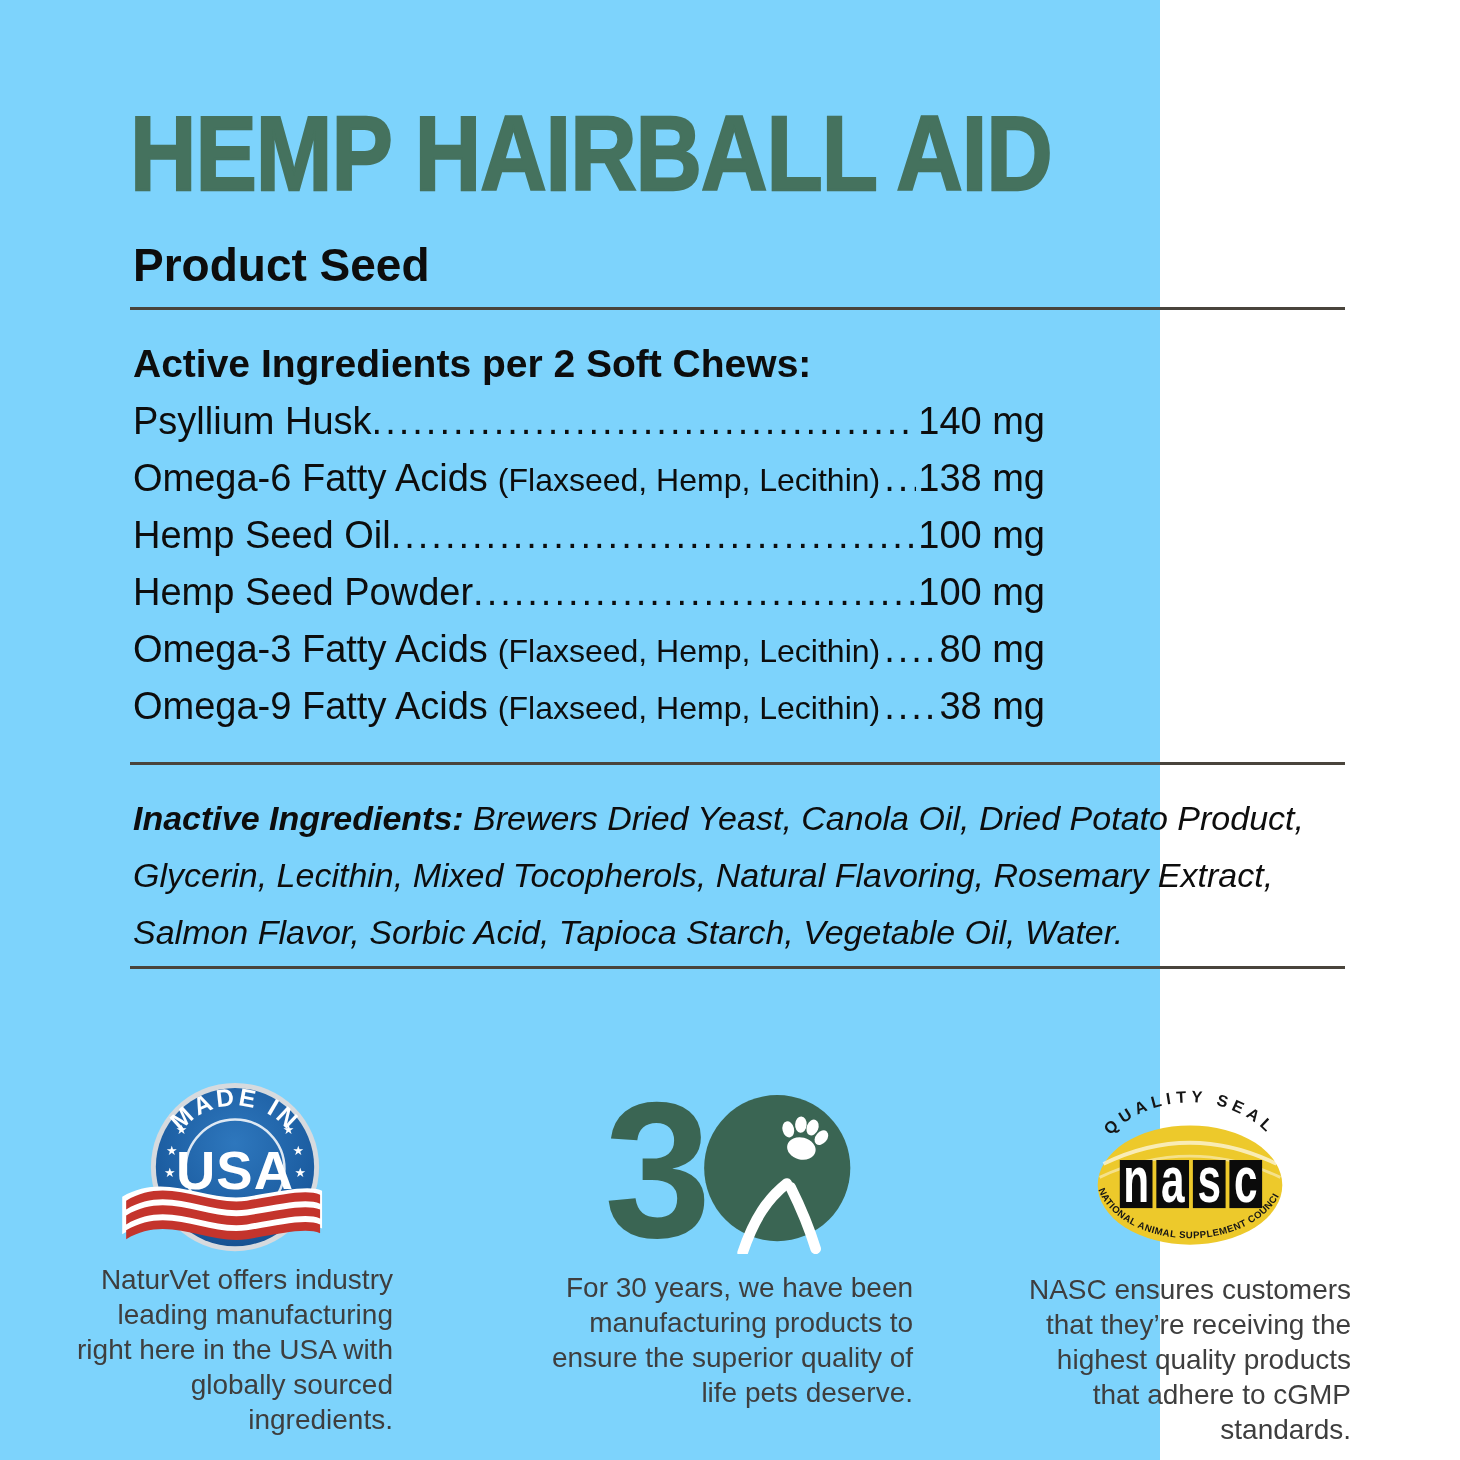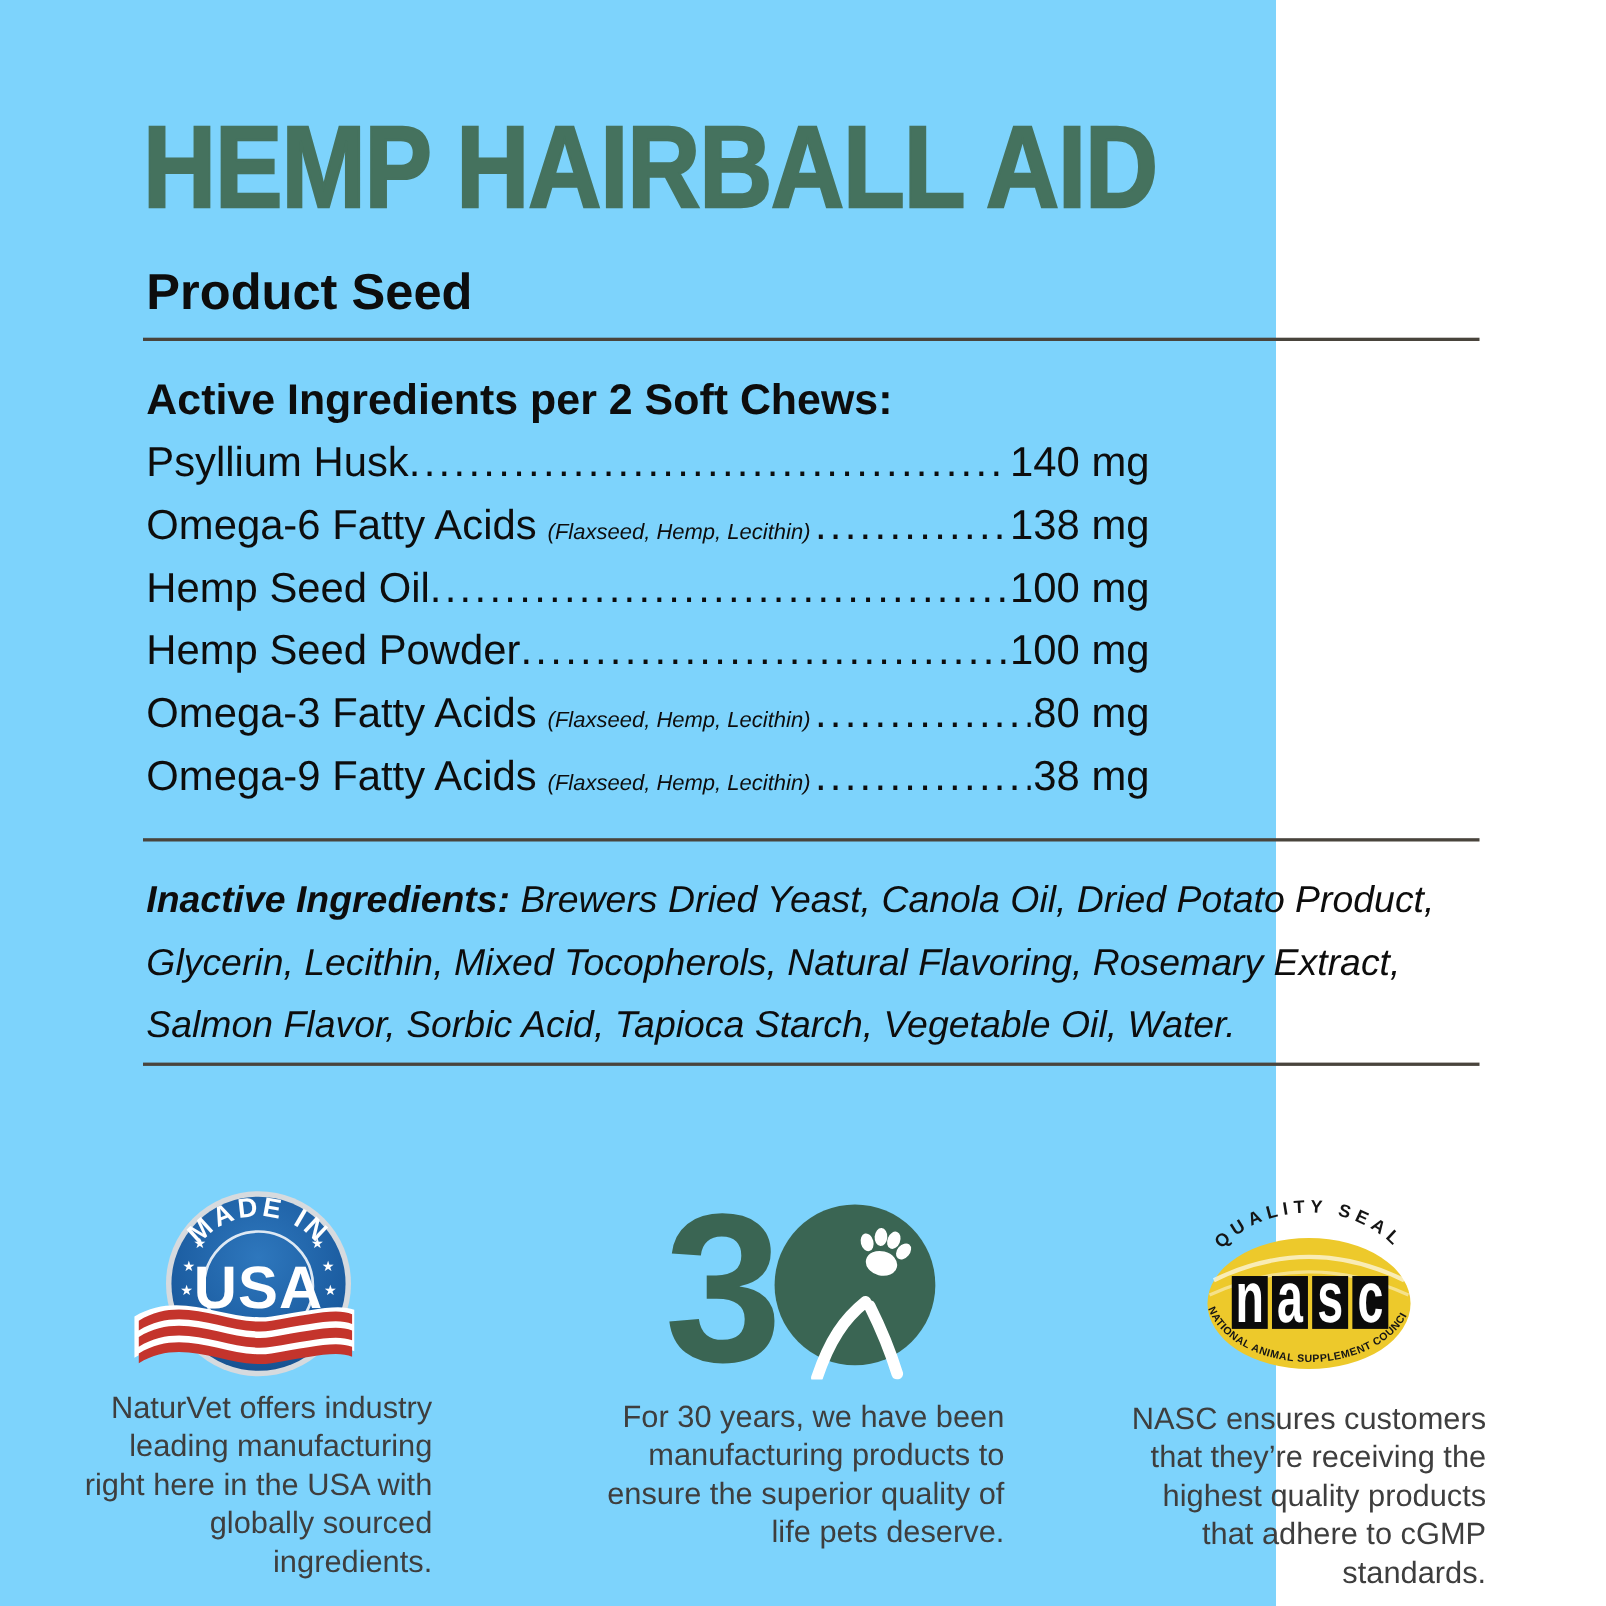--- a/index.html
+++ b/index.html
@@ -17,21 +17,21 @@
 
   .rule{position:absolute;left:130px;width:1215px;height:3px;background:#49443C;}
   .rule-1{top:307px;} .rule-2{top:762px;} .rule-3{top:966px;}
 
   .active-heading{position:absolute;left:133px;top:342px;margin:0;
          font-size:39px;font-weight:bold;color:#0d0d0d;}
 
   .rows{position:absolute;left:133px;right:115px;top:400px;}
   .row{height:57px;display:flex;align-items:baseline;font-size:38px;color:#0d0d0d;}
   .iname{white-space:pre;}
-  .inote{font-style:italic;font-size:20px;margin-left:10px;margin-right:4px;white-space:pre;}
+  .inote{font-size:32px;margin-left:10px;margin-right:4px;white-space:pre;}
   .inote:empty{display:none;margin:0;}
   .leader{flex:1;min-width:0;overflow:hidden;white-space:nowrap;letter-spacing:3px;}
   .leader::before{content:"........................................................................................................................................................................";}
   .amt{margin-left:2px;white-space:pre;}
 
   .inactive{position:absolute;left:133px;top:790px;width:1250px;margin:0;
          font-size:34px;line-height:57px;color:#0d0d0d;font-style:italic;}
   .inactive b{font-weight:bold;}
   .inactive .blk{display:block;}
 

